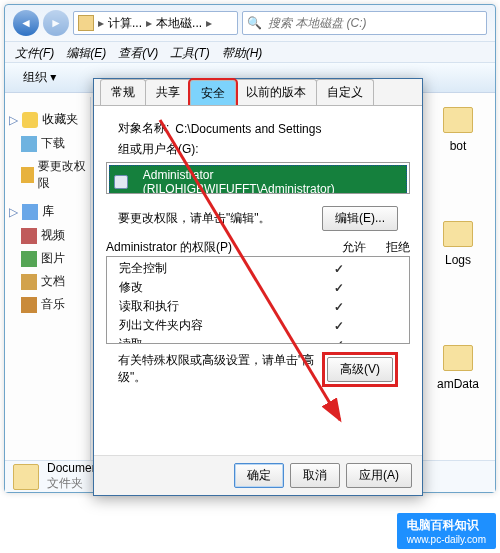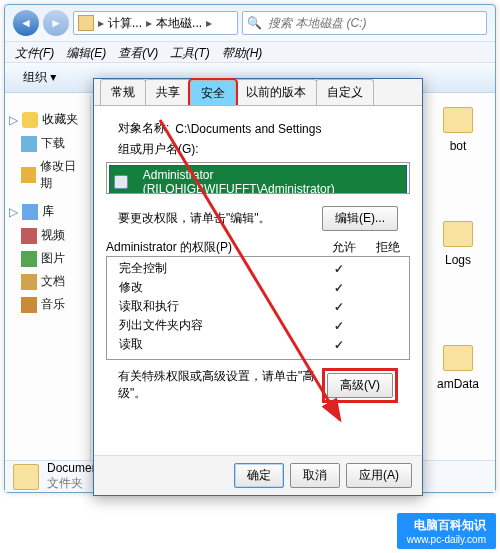--- a/index.html
+++ b/index.html
@@ -54,36 +54,36 @@
   .tab.active { background:#7dd3fc; position:relative; top:1px; }
   .tab.hl { outline:2px solid #d22; }
   .tab-body { padding:10px 12px 8px; border-top:1px solid #b8b8b8; background:#fff; height:322px; position:relative;}
   .row{display:flex; align-items:center; gap:6px; margin:4px 12px;}
   .label{white-space:nowrap}
   .user-list{border:1px solid #9a9a9a; height:32px; padding:2px; background:#fff; overflow:hidden;}
   .user-sel{background:#15803d;color:#fff;padding:2px 4px;display:flex;align-items:center;gap:15px;border:1px dotted #1a4c9b;}
   .u-ico{width:14px;height:14px;background:#e2e9f3;border:1px solid #6d8bb3;border-radius:2px}
   .perm-header{display:flex; margin-top:8px;}
   .perm-header .col-n{flex:1}
-  .perm-header .col{width:44px;text-align:center}
-  .perm-box{border:1px solid #9a9a9a; height:104px; overflow:hidden; padding:2px 0;}
+  .perm-header .col{width:44px;text-align:right}
+  .perm-box{border:1px solid #9a9a9a; height:88px; overflow:hidden; padding:2px 0;}
   .perm-row{display:flex; align-items:center; padding:1px 4px;}
   .perm-row .pn{flex:1; padding-left:8px;}
   .perm-row .pc{width:44px; text-align:center;}
   .chk::before{content:"✓"; color:#333; font-weight:bold}
   .btn { border:1px solid #8a8a8a; background:linear-gradient(#fdfdfd,#e6e6e6); padding:3px 12px; border-radius:2px; }
   .btn.def{border:1px solid #4b8cd3; box-shadow:0 0 0 1px #b8d6f3 inset;margin-left:48px;}
   .adv-box{ border:3px solid #d22; padding:2px; display:inline-block; margin-left:auto;}
   .link{color:#0b57b0; text-decoration:underline;}
   .props-footer{ position:absolute; left:0; right:0; bottom:0; height:40px; display:flex; justify-content:flex-end; align-items:center; gap:6px; padding:6px 10px; background:#f4f4f4; border-top:1px solid #ddd;}
 
   
   .red-arrow{position:absolute; z-index:7; pointer-events:none;}
   
-  .wm{position:absolute; right:4px; bottom:4px; padding:4px 10px; background:#1e90ff; color:#fff; font-weight:bold; border-radius:2px; display:flex; flex-direction:column; align-items:flex-end; z-index:9;}
+  .wm{position:absolute; right:4px; bottom:4px; padding:4px 10px; background:#1e90ff; color:#fff; font-weight:bold; border-radius:2px; display:flex; flex-direction:column; align-items:flex-start; z-index:9;}
   .wm .small{font-size:10px; font-weight:normal}
 </style>
 </head>
 <body>
 
 <div class="explorer">
   <div class="ex-top">
     <div class="nav-btn">◄</div>
     <div class="nav-btn dis">►</div>
     <div class="breadcrumb">
@@ -116,21 +116,21 @@
           <span class="tw">▷</span>
           <span class="ico ico-star"></span>
           <span>收藏夹</span>
         </div>
       <div class="side-item">
           <span class="ico ico-dl"></span>
           <span>下载</span>
         </div>
       <div class="side-item">
           <span class="ico ico-recent"></span>
-          <span>修改日期</span>
+          <span>要更改权限</span>
         </div>
 
       <div class="side-h">
           <span class="tw">▷</span>
           <span class="ico ico-lib"></span>
           <span>库</span>
         </div>
       <div class="side-item">
           <span class="ico ico-vid"></span>
           <span>视频</span>

